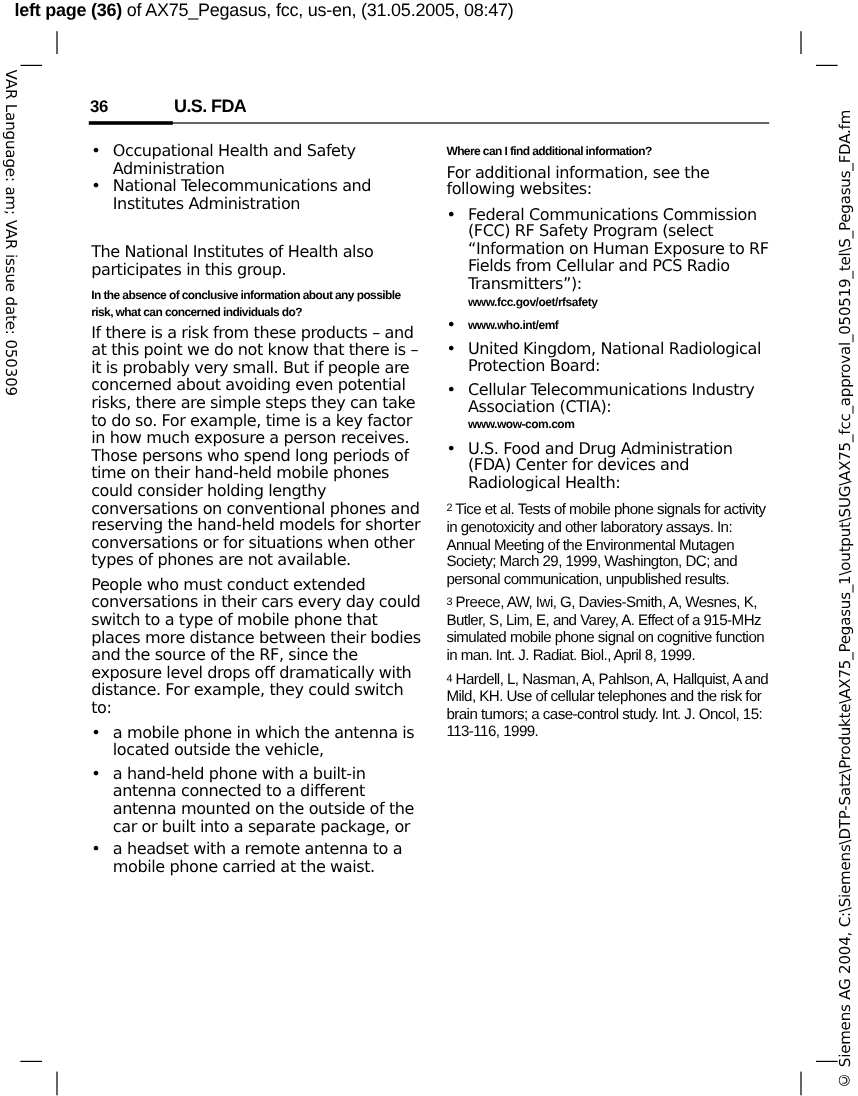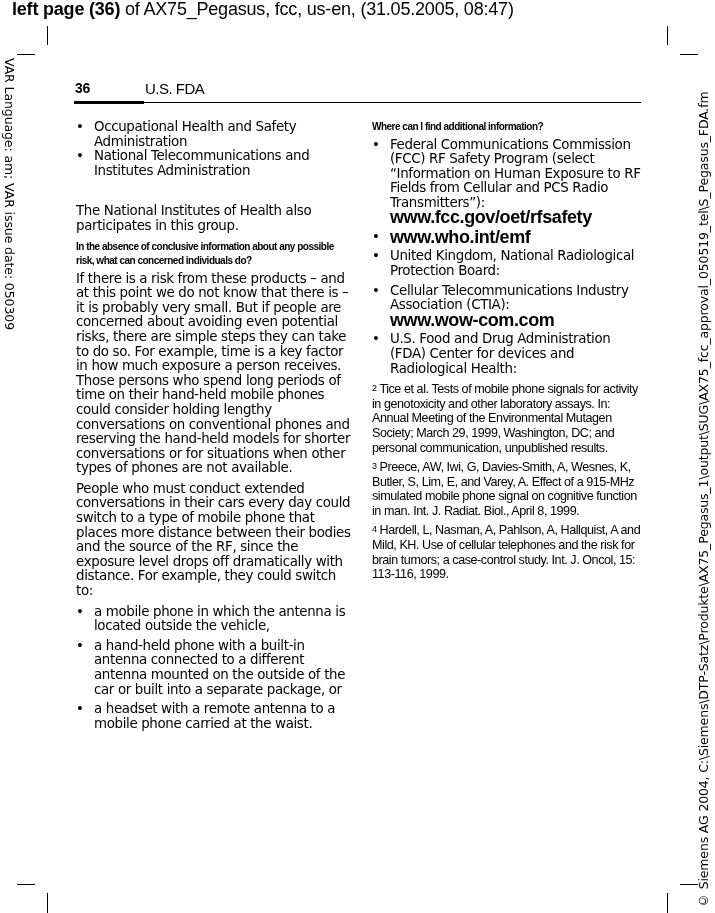--- a/index.html
+++ b/index.html
@@ -1,19 +1,19 @@
 <!DOCTYPE html>
 <html><head>
   <meta charset="utf-8">
   <style>
     html, body { margin: 0; padding: 0; background: #ffffff; }
     body { width: 715px; height: 913px; position: relative; overflow: hidden; color: #000; }
     .top-title {
       position: absolute; left: 12px; top: 0px;
-      font-family: "Liberation Sans", sans-serif; font-size: 18px; line-height: 18px;
+      font-family: "Liberation Sans", sans-serif; font-size: 15px; line-height: 18px;
       white-space: nowrap; letter-spacing: -0.2px;
     }
     .top-title b { font-weight: bold; }
     .crop { position: absolute; background: #000; }
     .vtext-left {
       position: absolute; left: 2px; top: 58px;
       writing-mode: vertical-rl;
       font-family: "DejaVu Sans", sans-serif; font-size: 12.5px; line-height: 14px;
       white-space: nowrap; letter-spacing: -0.1px;
     }
@@ -23,21 +23,21 @@
       font-family: "DejaVu Sans", sans-serif; font-size: 12.5px; line-height: 14px;
       white-space: nowrap; letter-spacing: -0.15px; text-align: left;
     }
     .header-num {
       position: absolute; left: 75px; top: 80px;
       font-family: "Liberation Sans", sans-serif; font-weight: bold; font-size: 14px;
       letter-spacing: -0.3px;
     }
     .header-title {
       position: absolute; left: 145px; top: 80px;
-      font-family: "Liberation Sans", sans-serif; font-weight: normal; font-size: 15px;
+      font-family: "Liberation Sans", sans-serif; font-weight: bold; font-size: 15px;
       letter-spacing: -0.5px;
     }
     .rule-thick { position: absolute; left: 74px; top: 101px; width: 70px; height: 3px; background: #000; }
     .rule-thin { position: absolute; left: 143px; top: 102px; width: 498px; height: 1px; background: #000; }
 
     .col { position: absolute; top: 120px; width: 278px; }
     .col-left { left: 76px; }
     .col-right { left: 372px; width: 272px; }
 
     .body-text {
@@ -53,21 +53,21 @@
       position: relative; padding-left: 18px; margin-bottom: 5px;
       font-family: "DejaVu Sans", sans-serif; font-size: 13.4px; line-height: 14.6px;
       letter-spacing: -0.35px;
     }
     ul.bullets li .dot {
       position: absolute; left: 0; top: 0; width: 10px;
     }
     ul.tight li { margin-bottom: 0; }
     .url {
       display: block; font-family: "Liberation Sans", sans-serif; font-weight: bold;
-      font-size: 18px; line-height: 14.5px; letter-spacing: -0.4px;
+      font-size: 10px; line-height: 14.5px; letter-spacing: -0.4px;
     }
     .footnote {
       font-family: "Liberation Sans", sans-serif; font-size: 12.6px; line-height: 14.6px;
       letter-spacing: -0.45px; margin: 0 0 5px 0;
     }
     .footnote sup { font-size: 9px; vertical-align: top; position: relative; top: -1px; }
     .spacer { height: 20px; }
   </style>
 </head>
 <body>
@@ -103,20 +103,21 @@
   <p class="body-text">People who must conduct extended conversations in their cars every day could switch to a type of mobile phone that places more distance between their bodies and the source of the RF, since the exposure level drops off dramatically with distance. For example, they could switch to:</p>
   <ul class="bullets">
     <li><span class="dot">•</span><span>a mobile phone in which the antenna is located outside the vehicle,</span></li>
     <li><span class="dot">•</span><span>a hand-held phone with a built-in antenna connected to a different antenna mounted on the outside of the car or built into a separate package, or</span></li>
     <li><span class="dot">•</span><span>a headset with a remote antenna to a mobile phone carried at the waist.</span></li>
   </ul>
 </div>
 
 <div class="col col-right">
   <p class="q-head">Where can I find additional information?</p>
+  <p class="body-text">For additional information, see the following websites:</p>
   <ul class="bullets">
     <li><span class="dot">•</span><span>Federal Communications Commission (FCC) RF Safety Program (select “Information on Human Exposure to RF Fields from Cellular and PCS Radio Transmitters”):</span><span class="url">www.fcc.gov/oet/rfsafety</span></li>
     <li><span class="dot">•</span><span class="url">www.who.int/emf</span></li>
     <li><span class="dot">•</span><span>United Kingdom, National Radiological Protection Board:</span></li>
     <li><span class="dot">•</span><span>Cellular Telecommunications Industry Association (CTIA):</span><span class="url">www.wow-com.com</span></li>
     <li><span class="dot">•</span><span>U.S. Food and Drug Administration (FDA) Center for devices and Radiological Health:</span></li>
   </ul>
   <p class="footnote"><sup>2</sup><span> Tice et al. Tests of mobile phone signals for activity in genotoxicity and other laboratory assays. In: Annual Meeting of the Environmental Mutagen Society; March 29, 1999, Washington, DC; and personal communication, unpublished results.</span></p>
   <p class="footnote"><sup>3</sup><span> Preece, AW, Iwi, G, Davies-Smith, A, Wesnes, K, Butler, S, Lim, E, and Varey, A. Effect of a 915-MHz simulated mobile phone signal on cognitive function in man. Int. J. Radiat. Biol., April 8, 1999.</span></p>
   <p class="footnote"><sup>4</sup><span> Hardell, L, Nasman, A, Pahlson, A, Hallquist, A and Mild, KH. Use of cellular telephones and the risk for brain tumors; a case-control study. Int. J. Oncol, 15: 113-116, 1999.</span></p>

